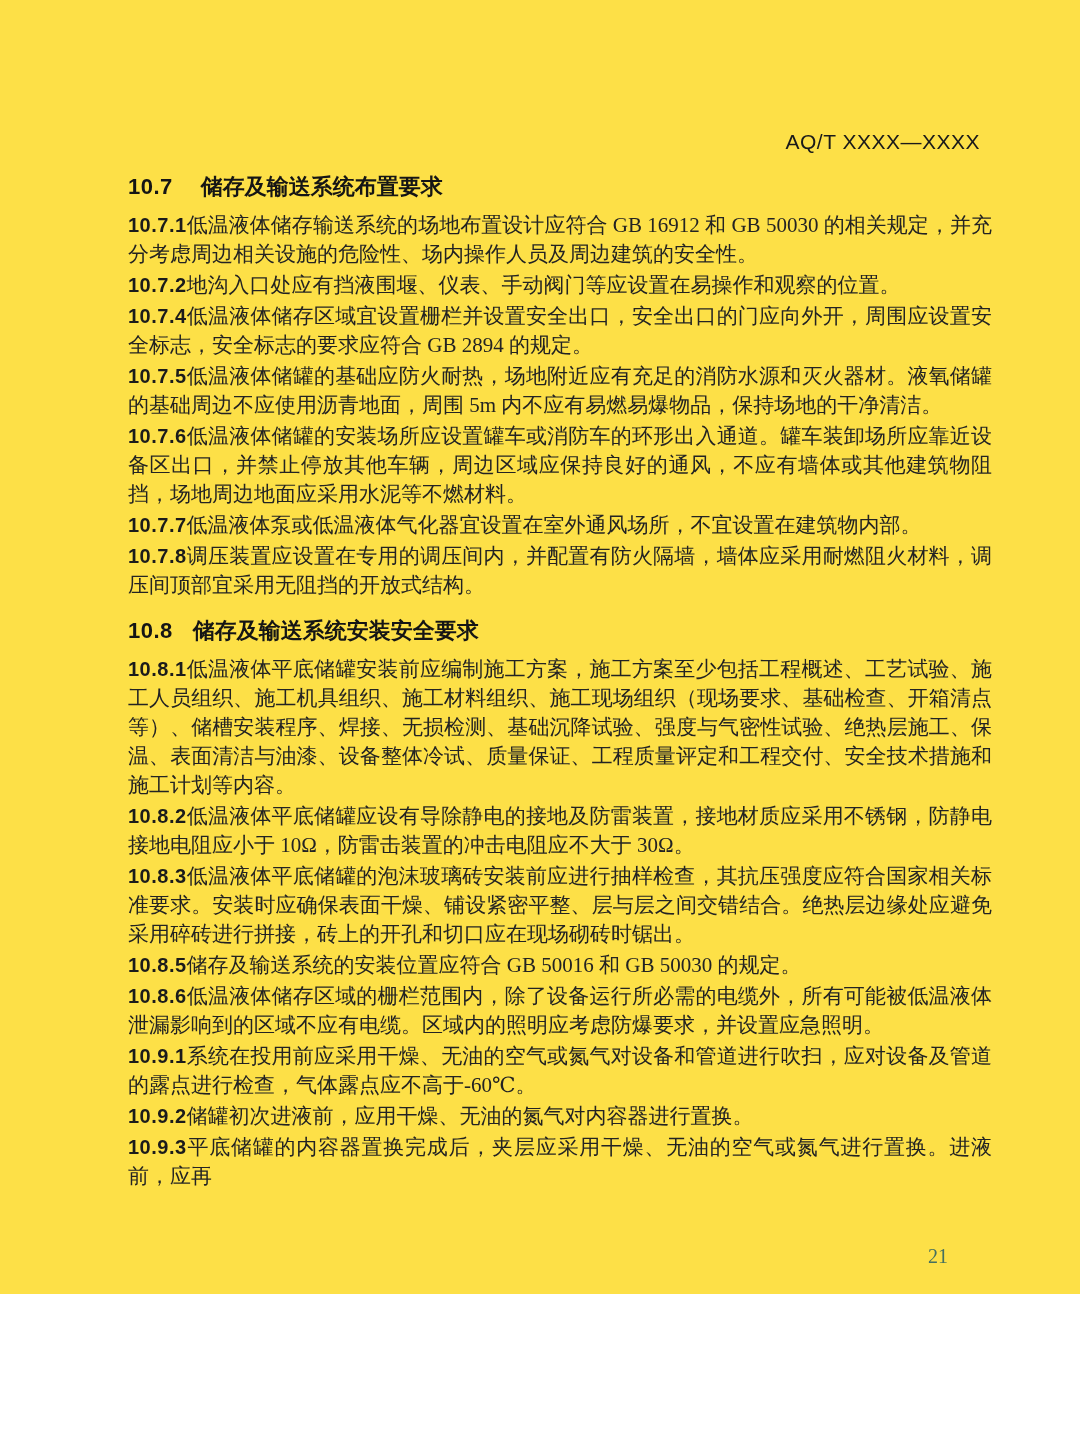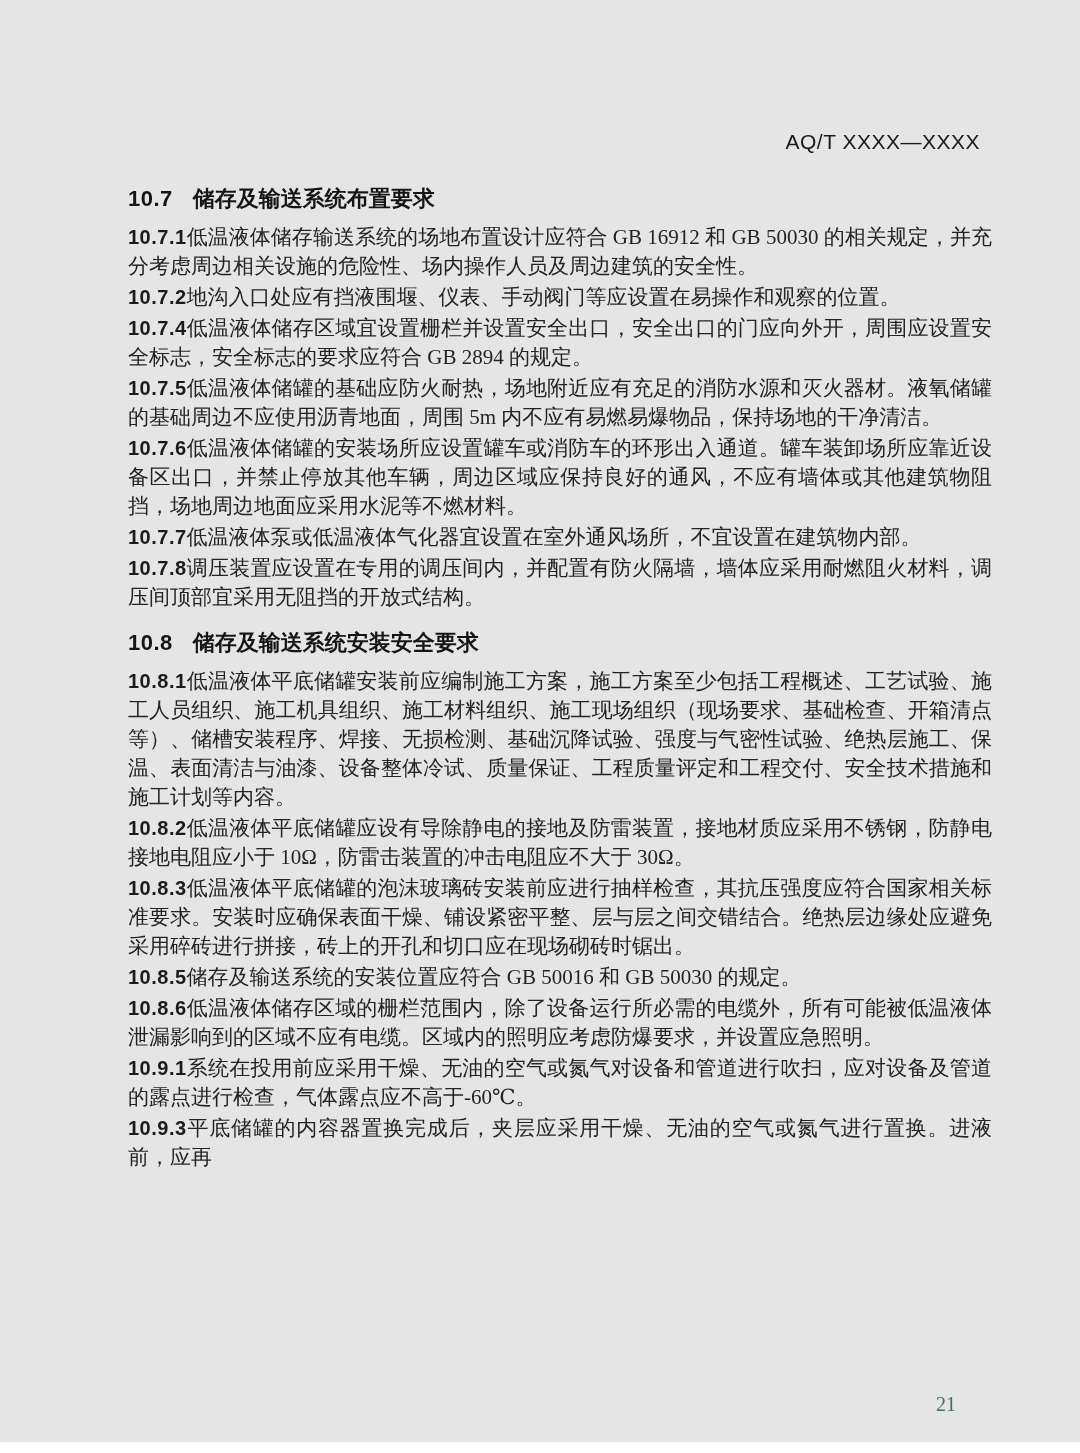--- a/index.html
+++ b/index.html
@@ -1,20 +1,20 @@
 <!DOCTYPE html>
 <html lang="zh"><head>
 <meta charset="utf-8">
 <style>
   * { box-sizing: border-box; }
   html, body { margin: 0; padding: 0; background: #ffffff; }
   .page {
     width: 1080px;
-    height: 1442px;
-    background: #e5e5e5;
+    height: 1294px;
+    background: #fde047;
     position: relative;
     overflow: hidden;
     font-family: "Liberation Serif", "DejaVu Serif", serif;
     color: #222222;
   }
   .doc-header {
     position: absolute;
     top: 130px;
     right: 100px;
     font-family: "Liberation Sans", "DejaVu Sans", sans-serif;
@@ -31,40 +31,40 @@
   }
   h2.sec-heading {
     font-family: "Liberation Sans", "DejaVu Sans", sans-serif;
     font-size: 22px;
     font-weight: 700;
     color: #151515;
     line-height: 29px;
     margin: 16px 0 10px 0;
     display: flex;
   }
-  h2.sec-heading:first-child { margin-top: 12px; }
+  h2.sec-heading:first-child { margin-top: 0; gap: 8px; }
   .sec-num { margin-right: 20px; letter-spacing: 0.5px; }
   p.clause {
     font-size: 21px;
     line-height: 29px;
     text-align: justify;
     margin: 2px 0;
     color: #232323;
   }
   .cnum {
     font-family: "Liberation Sans", "DejaVu Sans", sans-serif;
     font-weight: 700;
     font-size: 20px;
     letter-spacing: 0.5px;
     color: #1b1b1b;
   }
   .doc-footer {
     position: absolute;
     bottom: 26px;
-    right: 124px;
+    right: 132px;
     font-size: 20px;
     color: #45705f;
   }
 </style>
 </head>
 <body>
 
 <div class="page">
 
   <div class="doc-header">
@@ -89,20 +89,21 @@
       <span class="sec-num">10.8</span>
       <span>储存及输送系统安装安全要求</span>
     </h2>
     <p class="clause"><span class="cnum">10.8.1</span><span>低温液体平底储罐安装前应编制施工方案，施工方案至少包括工程概述、工艺试验、施工人员组织、施工机具组织、施工材料组织、施工现场组织（现场要求、基础检查、开箱清点等）、储槽安装程序、焊接、无损检测、基础沉降试验、强度与气密性试验、绝热层施工、保温、表面清洁与油漆、设备整体冷试、质量保证、工程质量评定和工程交付、安全技术措施和施工计划等内容。</span></p>
     <p class="clause"><span class="cnum">10.8.2</span><span>低温液体平底储罐应设有导除静电的接地及防雷装置，接地材质应采用不锈钢，防静电接地电阻应小于 10Ω，防雷击装置的冲击电阻应不大于 30Ω。</span></p>
     <p class="clause"><span class="cnum">10.8.3</span><span>低温液体平底储罐的泡沫玻璃砖安装前应进行抽样检查，其抗压强度应符合国家相关标准要求。安装时应确保表面干燥、铺设紧密平整、层与层之间交错结合。绝热层边缘处应避免采用碎砖进行拼接，砖上的开孔和切口应在现场砌砖时锯出。</span></p>
     <p class="clause"><span class="cnum">10.8.5</span><span>储存及输送系统的安装位置应符合 GB 50016 和 GB 50030 的规定。</span></p>
     <p class="clause"><span class="cnum">10.8.6</span><span>低温液体储存区域的栅栏范围内，除了设备运行所必需的电缆外，所有可能被低温液体泄漏影响到的区域不应有电缆。区域内的照明应考虑防爆要求，并设置应急照明。</span></p>
 
     <p class="clause"><span class="cnum">10.9.1</span><span>系统在投用前应采用干燥、无油的空气或氮气对设备和管道进行吹扫，应对设备及管道的露点进行检查，气体露点应不高于-60℃。</span></p>
+    <p class="clause"><span class="cnum">10.9.2</span><span>储罐初次进液前，应用干燥、无油的氮气对内容器进行置换。</span></p>
     <p class="clause"><span class="cnum">10.9.3</span><span>平底储罐的内容器置换完成后，夹层应采用干燥、无油的空气或氮气进行置换。进液前，应再</span></p>
 
   </div>
 
   <div class="doc-footer">
     <span>21</span>
   </div>
 
 </div>
 

